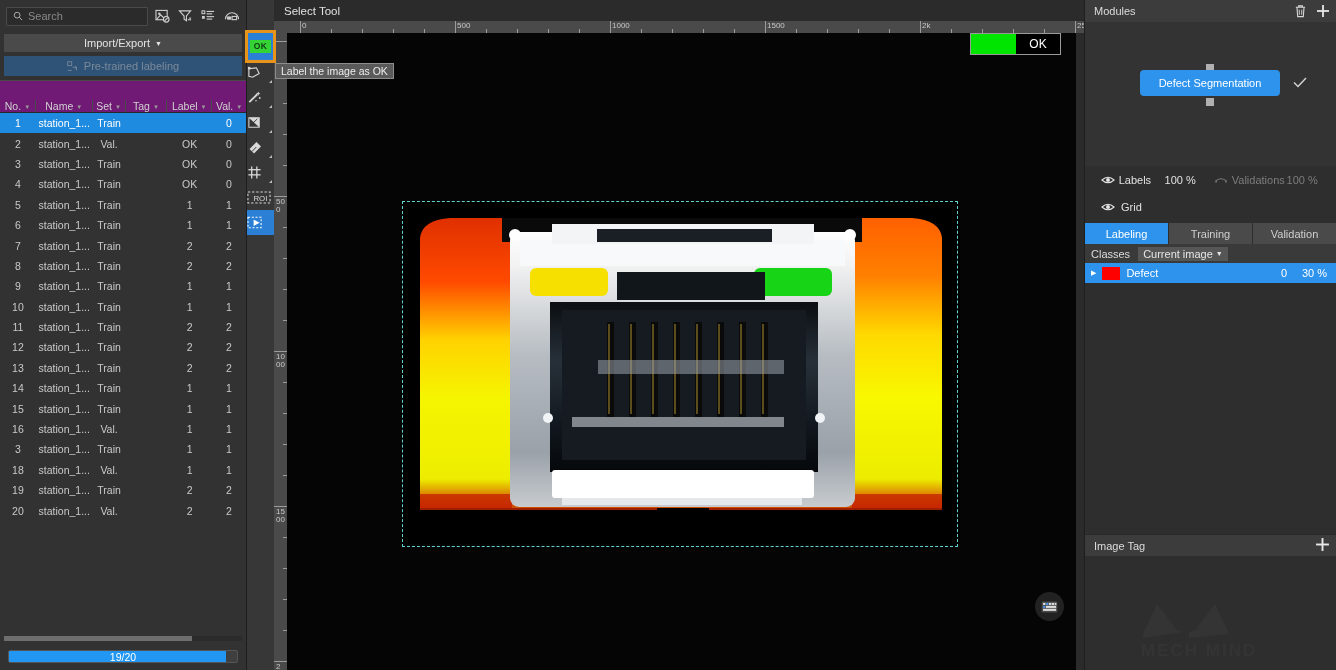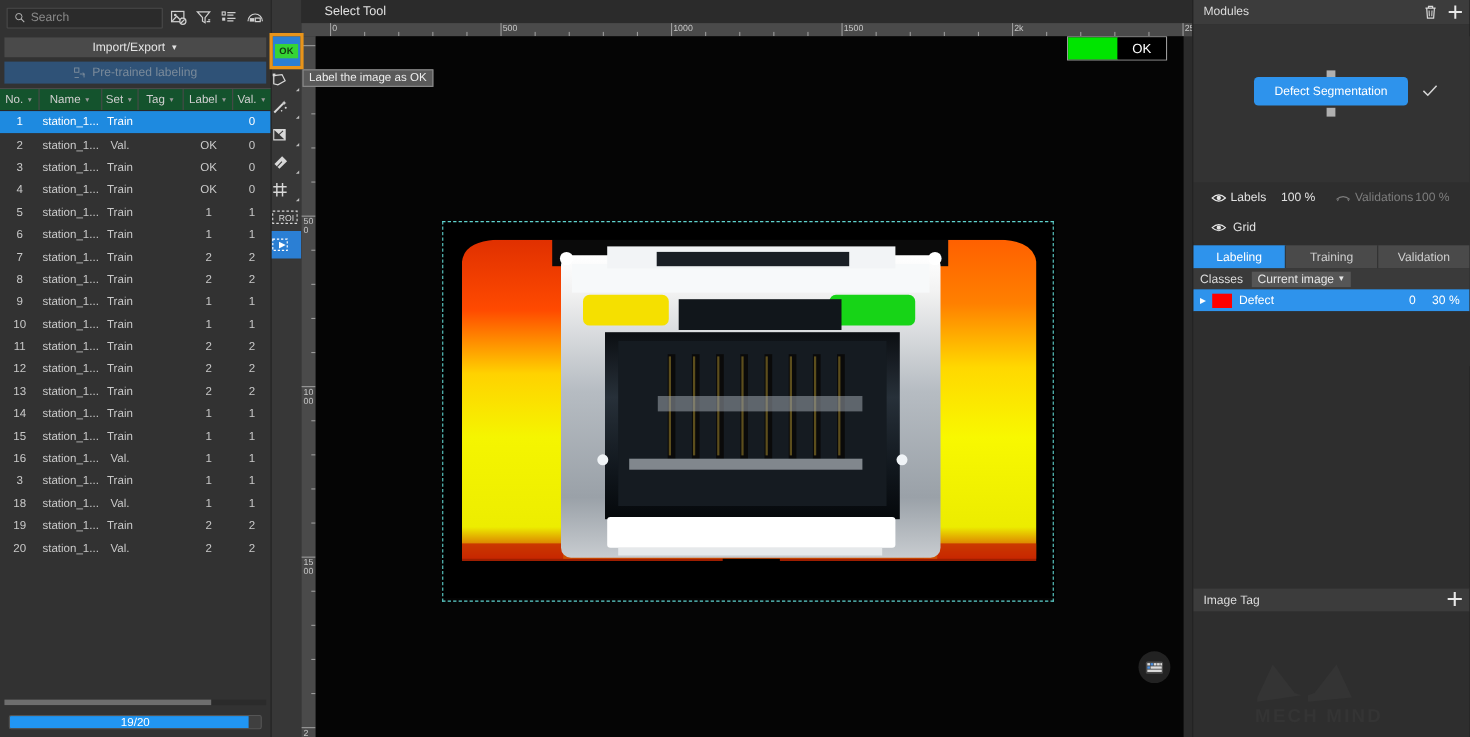--- a/index.html
+++ b/index.html
@@ -30,21 +30,21 @@
     margin:2px 4px 0 4px; height:18px; background:#4a4a4a; color:#e3e3e3;
     display:flex; align-items:center; justify-content:center; gap:5px;
     font-size:11px; cursor:pointer;
   }
   .pretrain{
     margin:4px 4px 0 4px; height:20px; background:#2f5277; color:#7a8a9a;
     display:flex; align-items:center; justify-content:center; gap:6px;
     font-size:11px; cursor:default;
   }
 
-  .thead{ display:flex; height:21px; margin-top:4px; background:#14532d; border-top:1px solid #4a4a4a; border-bottom:1px solid #282828;}
+  .thead{ display:flex; height:33px; margin-top:4px; background:#701a75; border-top:1px solid #4a4a4a; border-bottom:1px solid #282828;align-items:flex-end;}
   .th{ display:flex; align-items:center; justify-content:center; gap:3px; font-size:10.5px; color:#d0d0d0;
        border-right:1px solid #4a4a4a; }
   .th .caret{ font-size:6px; color:#9a9a9a; position:relative; top:1px;}
   .c-no{ width:36px; } .c-name{ width:57px; } .c-set{ width:33px; }
   .c-tag{ width:42px; } .c-label{ width:45px; } .c-val{ width:34px; border-right:none;}
 
   #rows{ flex:1; overflow:hidden; position:relative; }
   .row{ display:flex; height:20.4px; align-items:center; font-size:10.5px; color:#c9c9c9; cursor:pointer;}
   .row.sel{ background:#1e8ae0; color:#fff; }
   .cell{ display:flex; align-items:center; }
@@ -80,21 +80,21 @@
   #ok-tool .okchip{ background:#35d435; color:#123c12; font-size:8.5px; font-weight:bold;
      padding:2px 4px; line-height:1; letter-spacing:.3px;}
   #tooltip{
     position:absolute; left:275px; top:63px; height:16px; z-index:8;
     background:#5a5a5a; border:1px solid #8c8c8c; color:#ececec;
     display:flex; align-items:center; padding:0 5px; font-size:10.5px; white-space:nowrap;
   }
 
   
   #canvas-area{ position:absolute; left:274px; top:0; width:810px; height:670px; background:#2b2b2b;}
-  #apptitle{ position:absolute; left:295px; top:5px; font-size:11.5px; color:#e0e0e0; }
+  #apptitle{ position:absolute; left:284px; top:5px; font-size:11.5px; color:#e0e0e0; }
   #ruler-top{
     position:absolute; left:274px; top:21px; width:810px; height:12px;
     background:#4a4a4a; overflow:hidden;
   }
   #ruler-left{
     position:absolute; left:274px; top:33px; width:13px; height:637px;
     background:#4a4a4a; overflow:hidden;
   }
   .rt-tick{ position:absolute; bottom:0; width:1px; background:#9c9c9c; }
   .rt-lab{ position:absolute; top:0px; font-size:8px; color:#c8c8c8; padding-left:2px; }

